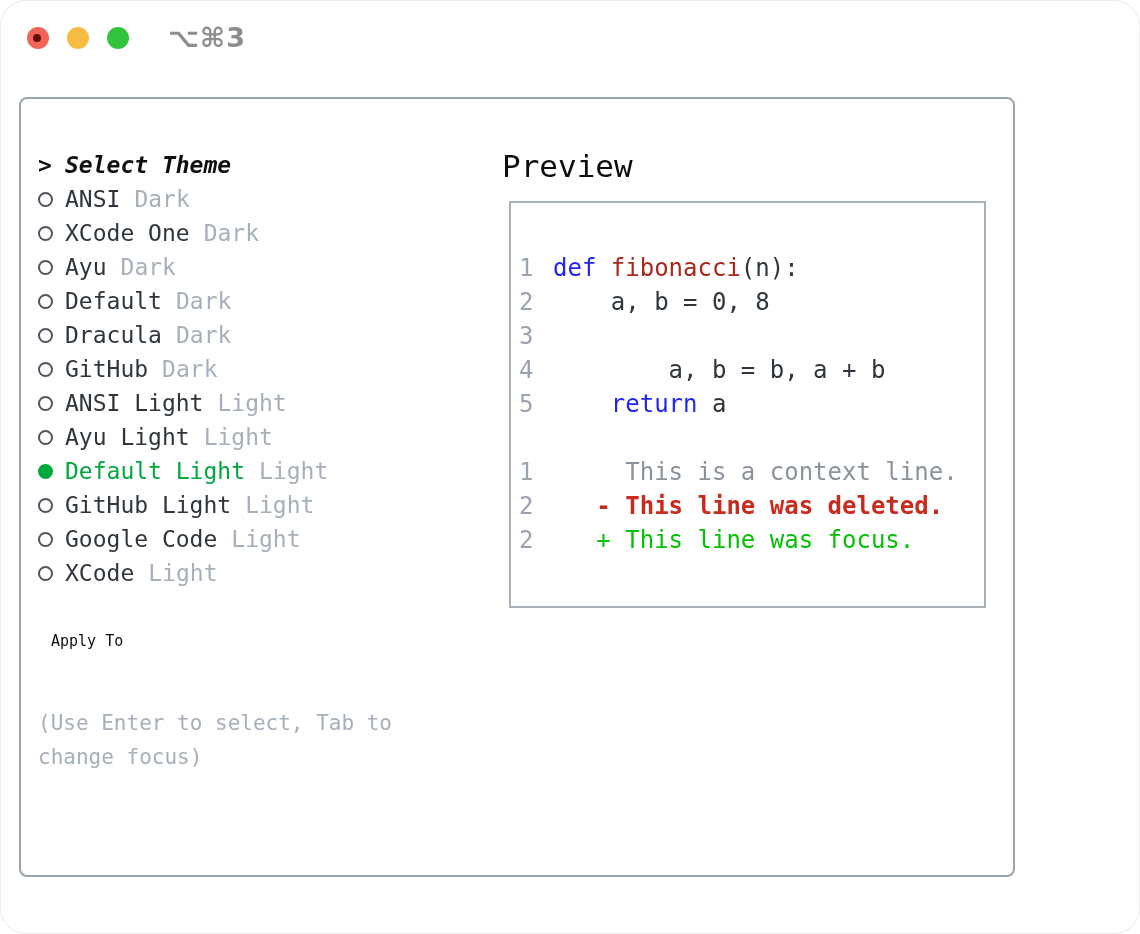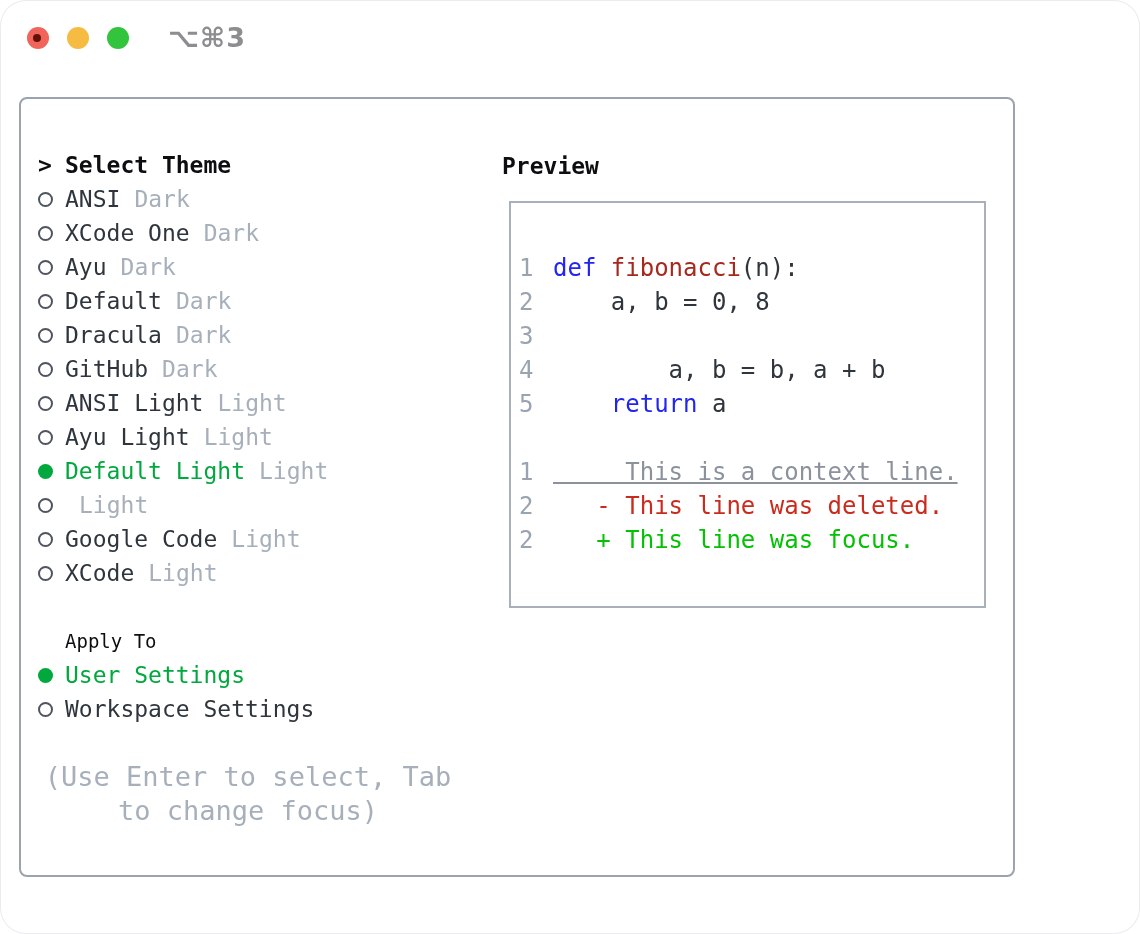--- a/index.html
+++ b/index.html
@@ -33,41 +33,41 @@
     border:2px solid var(--panel-border);border-radius:8px;background:#fff;
     box-sizing:border-box;
   }
   
   .left-col{position:absolute;left:38px;top:148px;width:440px;}
   .row{display:flex;align-items:center;height:34px;font-size:23px;color:var(--text);white-space:pre;}
   .row .marker{width:27px;display:flex;align-items:center;flex:0 0 27px;}
   .ring{width:11px;height:11px;border:2px solid #4e555e;border-radius:50%;}
   .dot{width:15px;height:15px;border-radius:50%;background:var(--select-green);}
   .chevron{font-weight:bold;color:var(--header);}
-  .hdr{font-weight:bold;color:var(--header);}
+  .hdr{font-weight:bold;color:var(--header);font-style:italic;}
   .variant{color:var(--dim);margin-left:14px;}
   .row.selected .label{color:var(--select-green);}
   .apply-block{margin-top:34px;}
-  .apply-title{height:34px;line-height:34px;font-size:19px;color:var(--header);margin-left:27px;}
-  .help{margin-top:34px;width:420px;font-size:27px;line-height:34px;color:var(--dim);text-align:center;}
+  .apply-title{height:34px;line-height:34px;font-size:15px;color:var(--header);margin-left:13px;}
+  .help{margin-top:48px;width:420px;font-size:21px;line-height:34px;color:var(--dim);}
   
   .preview-label{position:absolute;left:502px;top:149px;height:34px;line-height:34px;
-    font-size:23px;font-weight:bold;color:var(--header);}
+    font-size:31px;font-weight:normal;color:var(--header);}
   .preview-box{
     position:absolute;left:509px;top:201px;width:477px;height:407px;
     border:2px solid var(--box-border);background:#fff;box-sizing:border-box;
     padding:48px 0 0 8px;overflow:hidden;
   }
   .cline{display:flex;height:34px;line-height:34px;font-size:24px;white-space:pre;}
   .gutter{flex:0 0 34px;color:var(--gutter);}
   .ccontent{color:var(--text);}
   .tok-keyword{color:var(--keyword-blue);}
   .tok-function{color:var(--function-red);}
-  .tok-context{color:var(--context);text-decoration:underline;}
-  .tok-deleted{color:var(--deleted-red);}
+  .tok-context{color:var(--context);}
+  .tok-deleted{color:var(--deleted-red);font-weight:bold;}
   .tok-added{color:var(--added-green);}
 </style>
 </head>
 <body>
 
 <div class="app" style="--traffic-red: #f0645a; --traffic-yellow: #f6bc42; --traffic-green: #33c43d; --close-dot: #64100a; --title-gray: #8d8d90; --panel-border: #9aa3ae; --box-border: #a8b0ba; --header: #0c0e10; --text: #2f353c; --dim: #a6afba; --gutter: #9aa4b0; --context: #8b929b; --select-green: #00a83e; --added-green: #04c104; --deleted-red: #c92c1e; --function-red: #a5291d; --keyword-blue: #2225ef;">
 
   <div class="lights">
     <span class="light red"></span>
     <span class="light yellow"></span>
@@ -85,31 +85,27 @@
     <div id="theme-list">
         <div class="row"><span class="marker"><span class="ring"></span></span><span class="label">ANSI</span><span class="variant">Dark</span></div>
         <div class="row"><span class="marker"><span class="ring"></span></span><span class="label">XCode One</span><span class="variant">Dark</span></div>
         <div class="row"><span class="marker"><span class="ring"></span></span><span class="label">Ayu</span><span class="variant">Dark</span></div>
         <div class="row"><span class="marker"><span class="ring"></span></span><span class="label">Default</span><span class="variant">Dark</span></div>
         <div class="row"><span class="marker"><span class="ring"></span></span><span class="label">Dracula</span><span class="variant">Dark</span></div>
         <div class="row"><span class="marker"><span class="ring"></span></span><span class="label">GitHub</span><span class="variant">Dark</span></div>
         <div class="row"><span class="marker"><span class="ring"></span></span><span class="label">ANSI Light</span><span class="variant">Light</span></div>
         <div class="row"><span class="marker"><span class="ring"></span></span><span class="label">Ayu Light</span><span class="variant">Light</span></div>
         <div class="row selected"><span class="marker"><span class="dot"></span></span><span class="label">Default Light</span><span class="variant">Light</span></div>
-        <div class="row"><span class="marker"><span class="ring"></span></span><span class="variant">Light</span></div>
+        <div class="row"><span class="marker"><span class="ring"></span></span><span class="label">GitHub Light</span><span class="variant">Light</span></div>
         <div class="row"><span class="marker"><span class="ring"></span></span><span class="label">Google Code</span><span class="variant">Light</span></div>
         <div class="row"><span class="marker"><span class="ring"></span></span><span class="label">XCode</span><span class="variant">Light</span></div>
       </div>
 
     <div class="apply-block">
       <div class="apply-title">Apply To</div>
-      <div id="apply-options">
-          <div class="row selected"><span class="marker"><span class="dot"></span></span><span class="label">User Settings</span></div>
-          <div class="row"><span class="marker"><span class="ring"></span></span><span class="label">Workspace Settings</span></div>
-        </div>
     </div>
 
     <div class="help">(Use Enter to select, Tab to change focus)</div>
   </div>
 
   <div class="preview-label">Preview</div>
   <div class="preview-box">
     <div id="preview-code">
         <div class="cline"><span class="gutter">1</span><span class="ccontent"><span class="tok-keyword">def</span><span class="tok-plain"> </span><span class="tok-function">fibonacci</span><span class="tok-plain">(n):</span></span></div>
         <div class="cline"><span class="gutter">2</span><span class="ccontent"><span class="tok-plain">    a, b = 0, 8</span></span></div>

